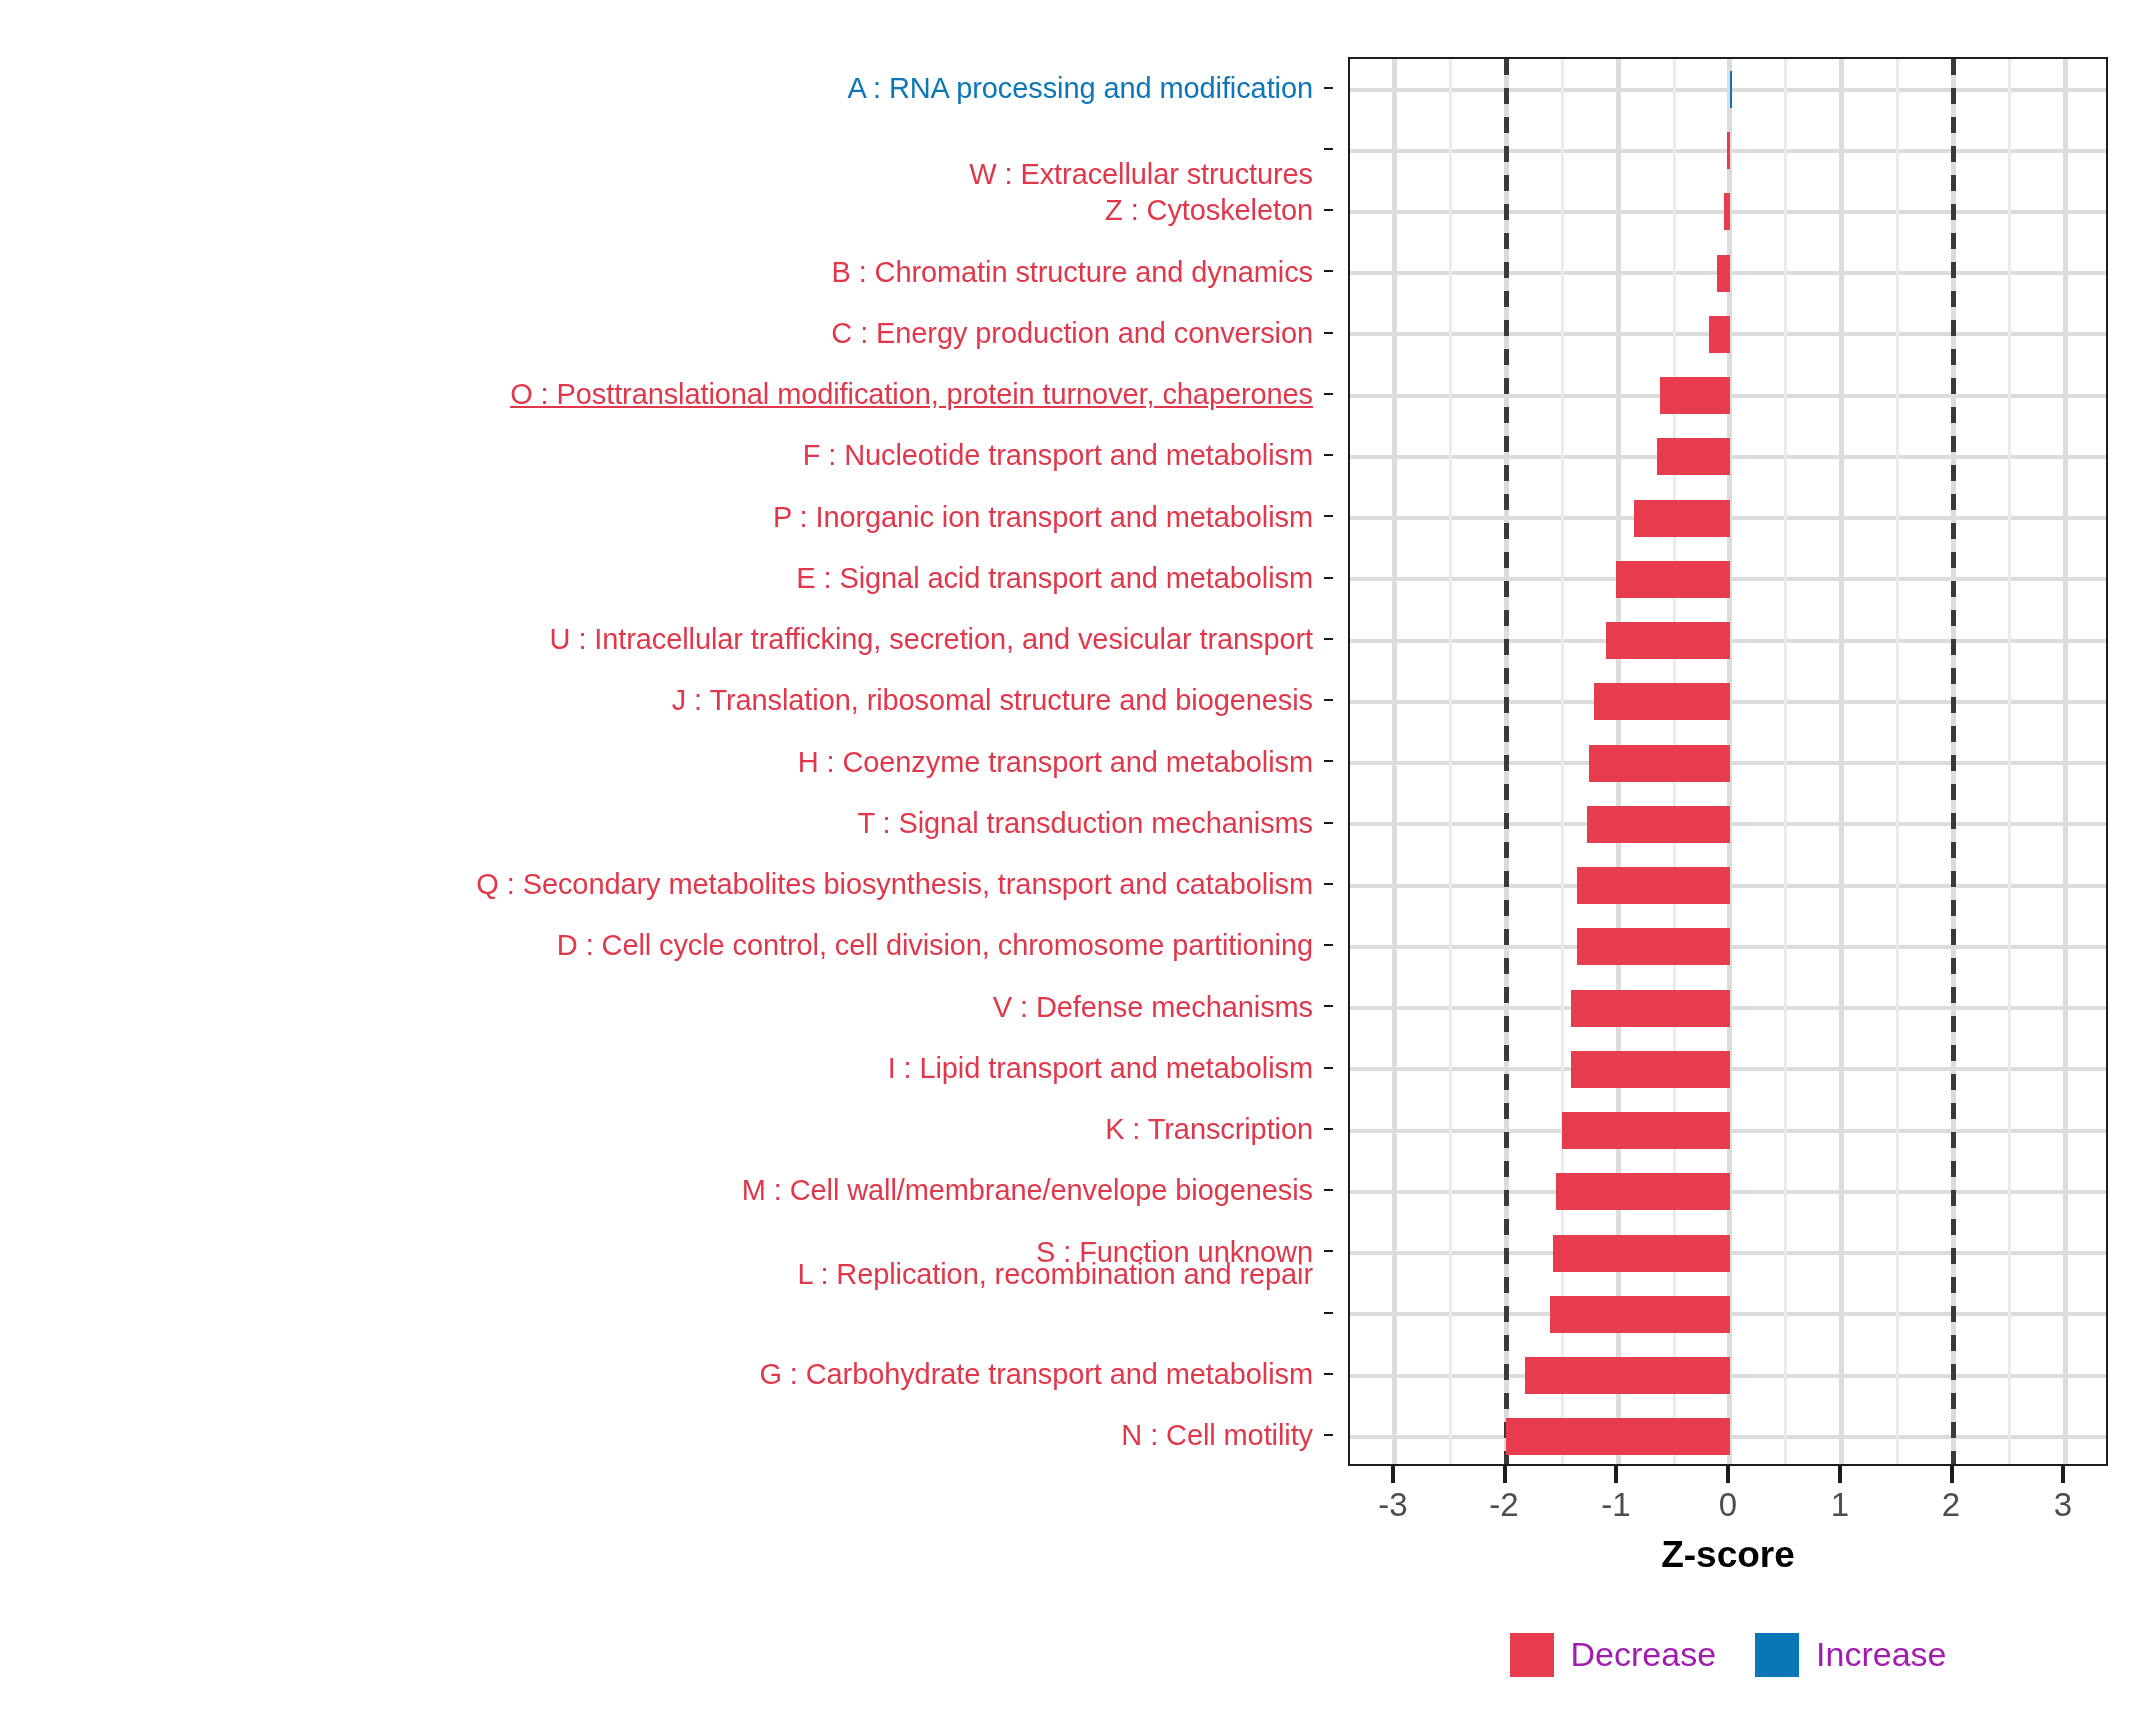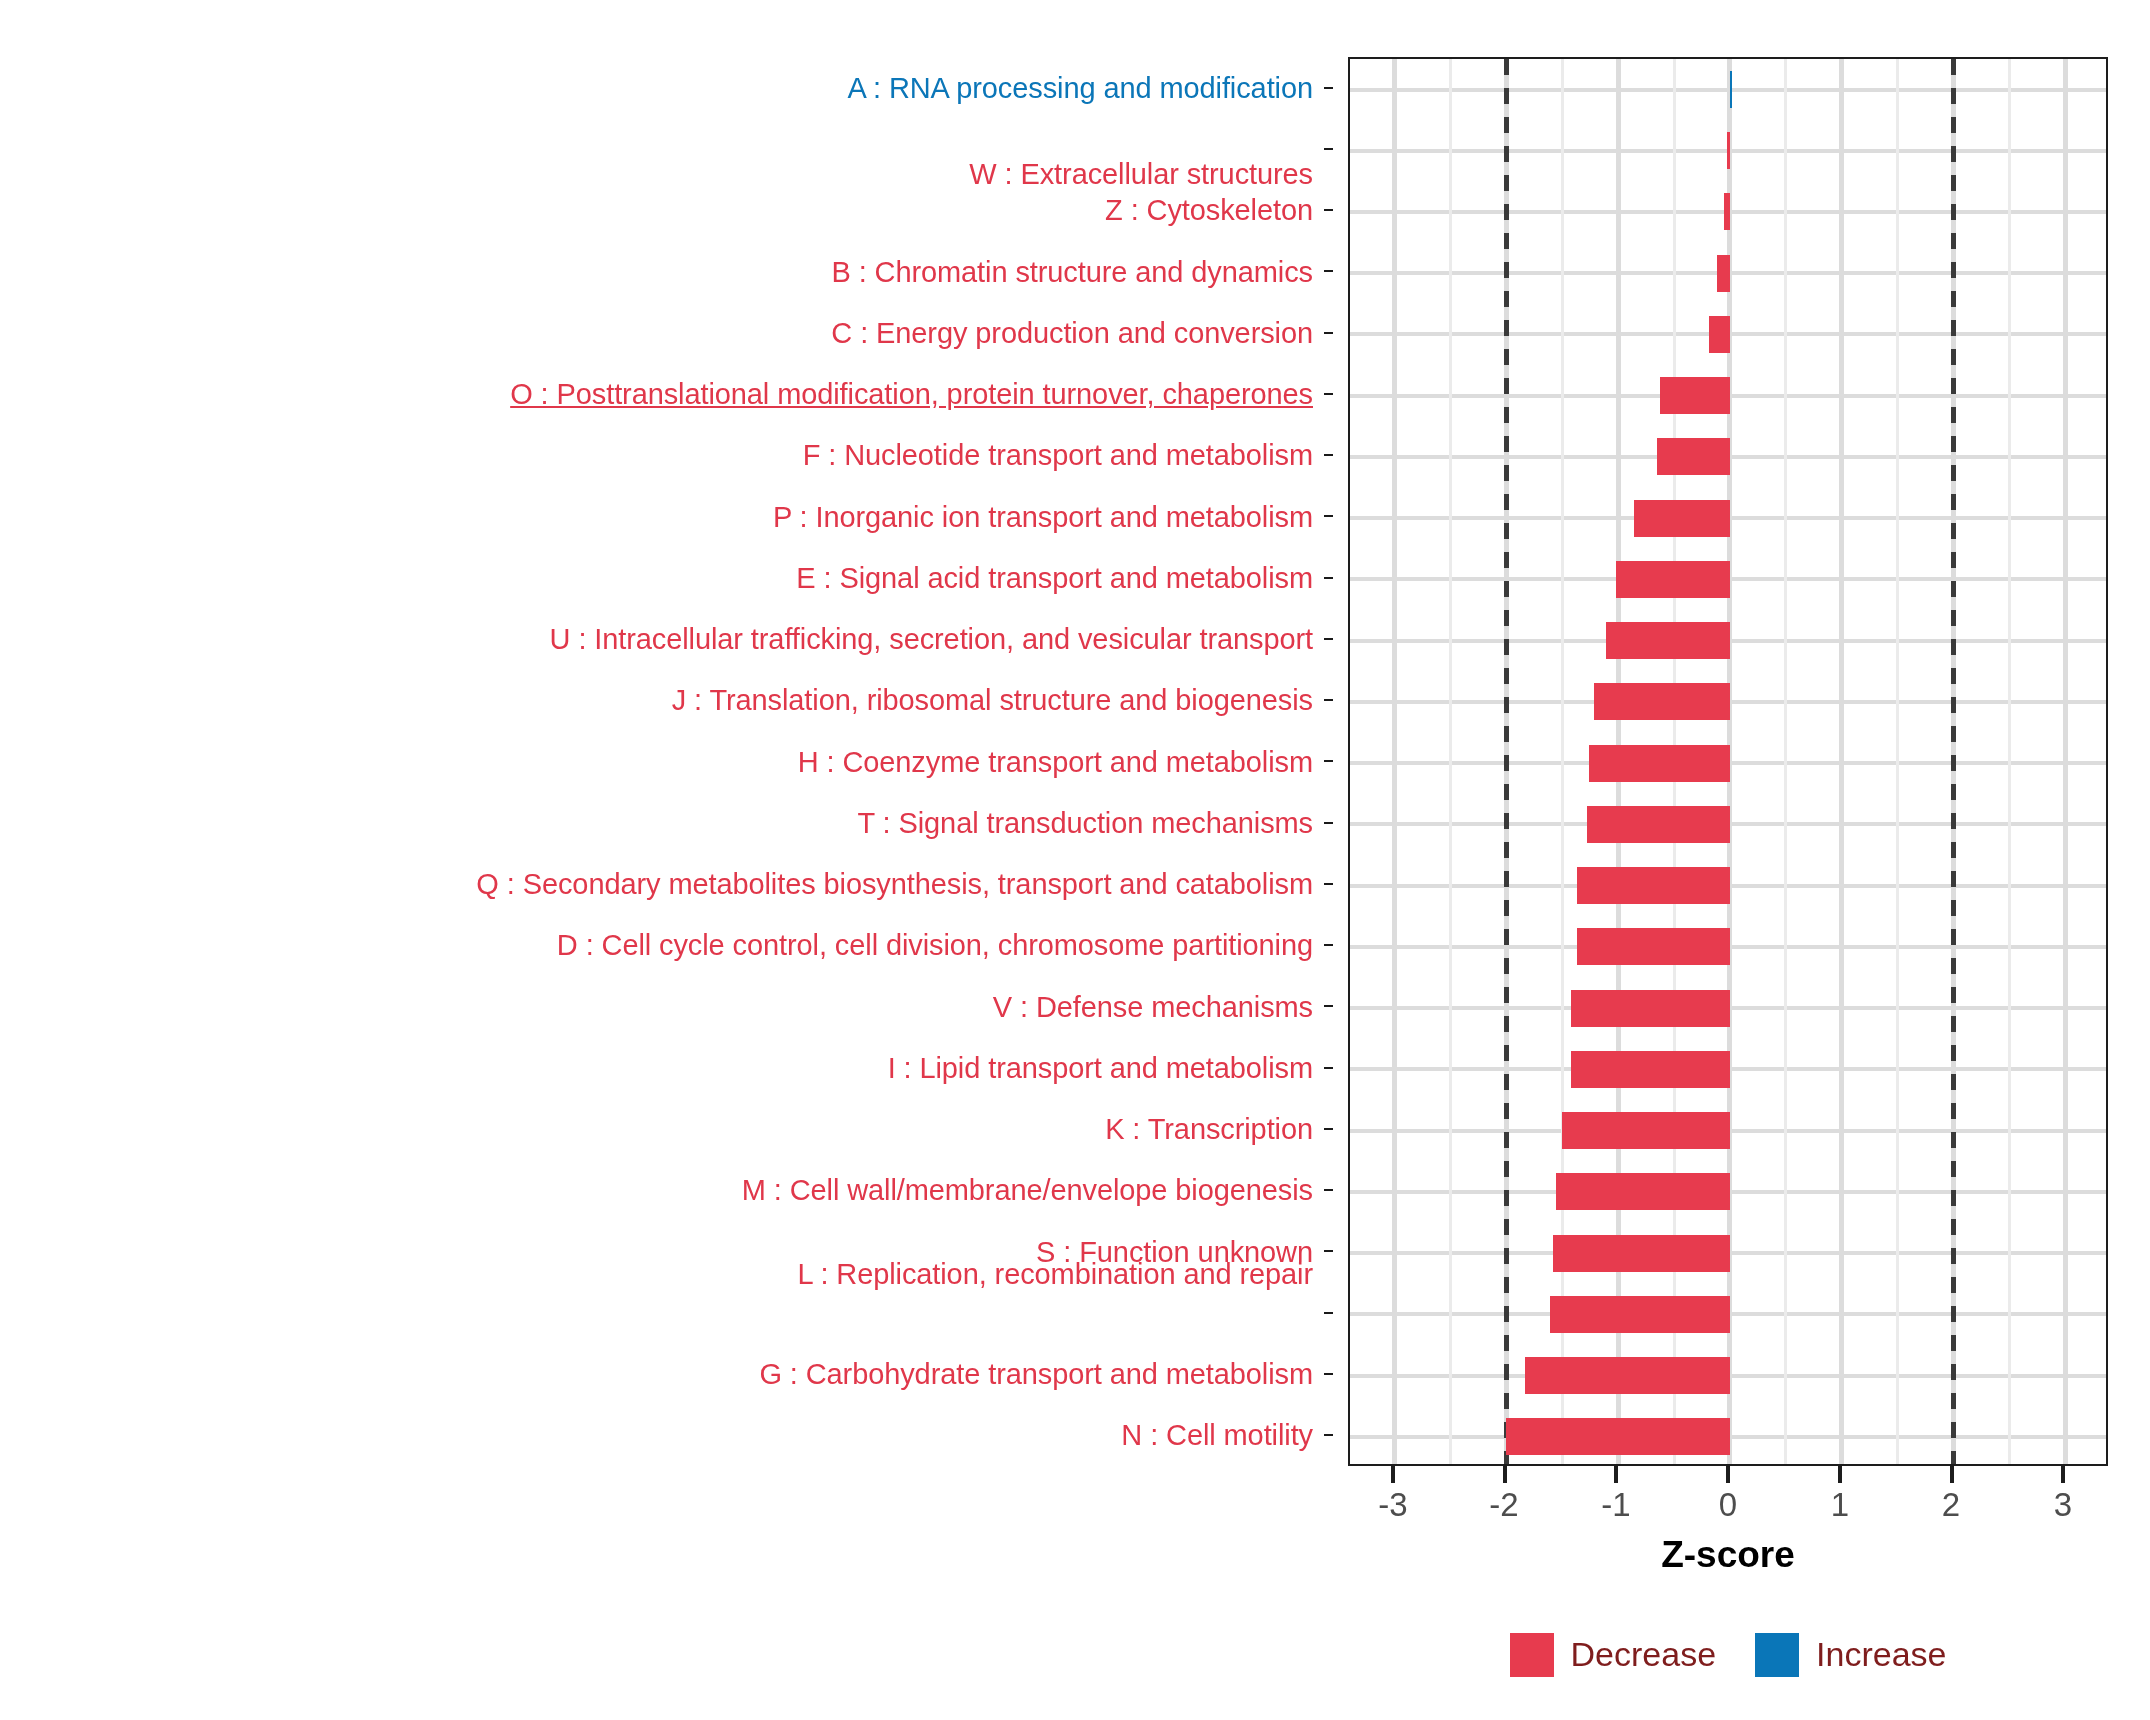--- a/index.html
+++ b/index.html
@@ -155,21 +155,21 @@
     gap: 17px;
   }
   .legend-swatch {
     width: 44px;
     height: 44px;
   }
   .legend-swatch.dec { background: #e73b4e; }
   .legend-swatch.inc { background: #0a76b8; }
   .legend-text {
     font-size: 34px;
-    color: #7f1d1d;
+    color: #a21caf;
     white-space: nowrap;
   }
 </style>
 </head>
 <body>
 
 <div id="figure">
 
   <div id="label-column">
       <div class="cat-label inc" style="top: 15px;">A : RNA processing and modification</div>

